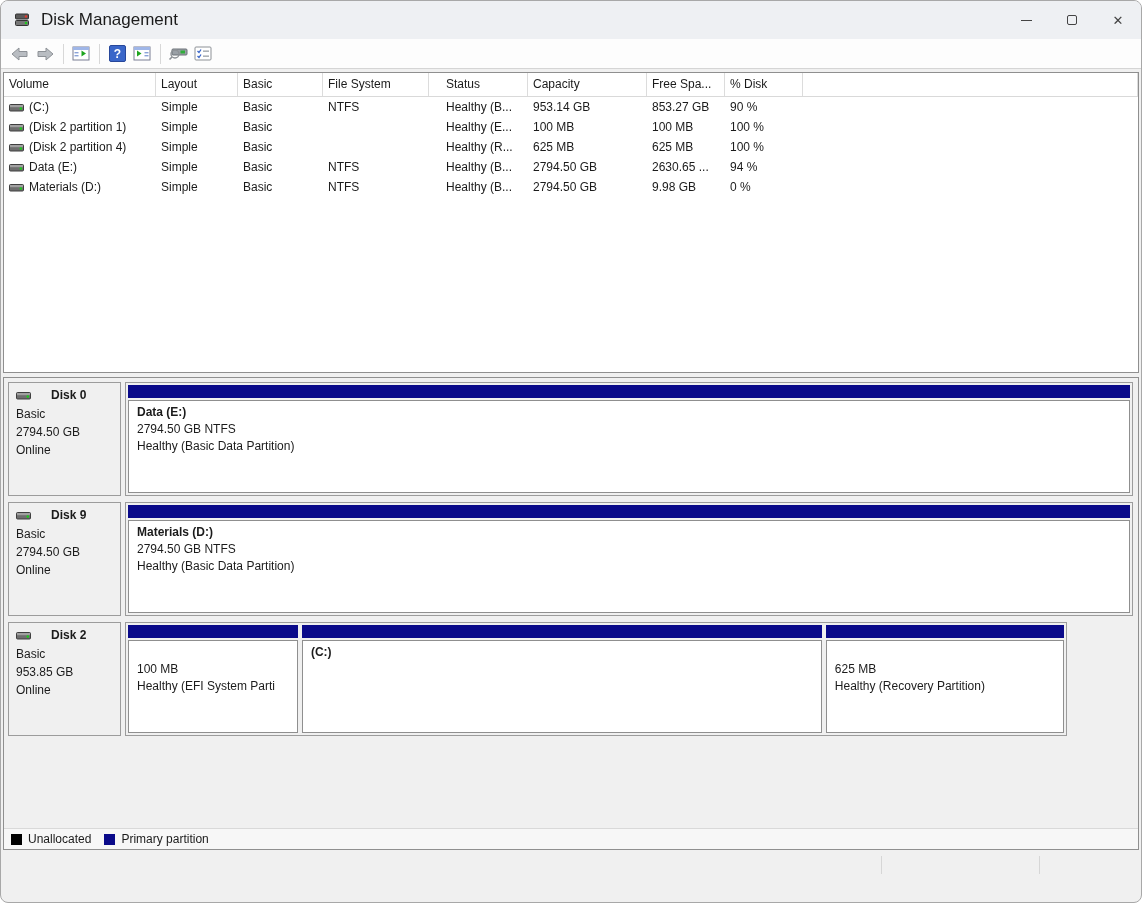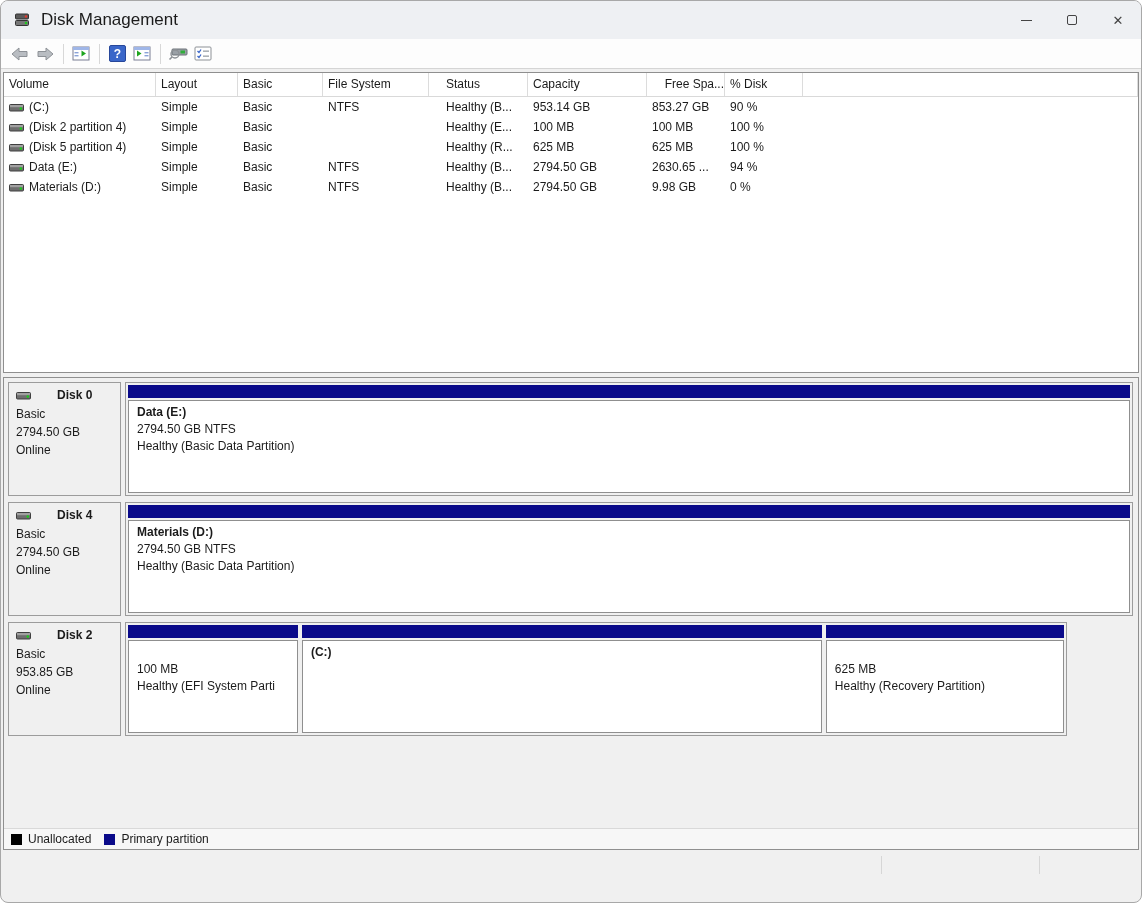--- a/index.html
+++ b/index.html
@@ -28,29 +28,29 @@
   .tool-sep{width:1px;height:20px;background:#d8d8d8;margin:0 5px;}
   
   .content{padding:3px 2px 0 2px;}
   .volume-pane{height:301px;background:#fff;border:1px solid #8f8f8f;overflow:hidden;}
   .vhead{display:flex;height:24px;border-bottom:1px solid #d9d9d9;}
   .vhead-cell{padding:4px 0 0 5px;border-right:1px solid #dcdcdc;white-space:nowrap;overflow:hidden;}
   .vhead-fill{flex:1;}
   .vrow{display:flex;height:20px;align-items:center;}
   .vcell{padding-left:5px;white-space:nowrap;overflow:hidden;display:flex;align-items:center;}
   .vcol-0{width:152px;}.vcol-1{width:82px;}.vcol-2{width:85px;}.vcol-3{width:106px;}
-  .vcol-4{width:87px;margin-left:12px;}.vcol-5{width:119px;}.vcol-6{width:78px;text-align:right;}.vcol-7{width:78px;}
+  .vcol-4{width:87px;margin-left:12px;}.vcol-5{width:119px;}.vcol-6{width:78px;}.vcol-7{width:78px;}
   .drive-ic{width:15px;height:9px;margin-right:5px;flex:0 0 auto;}
   .splitter{height:4px;}
   
   .graphic-pane{height:473px;border:1px solid #8f8f8f;background:#f0f0f0;display:flex;flex-direction:column;overflow:hidden;}
   .disks{flex:1;padding:4px 5px 0 4px;overflow:hidden;}
   .disk-row{display:flex;height:114px;margin-bottom:6px;}
   .disk-info{width:113px;flex:0 0 113px;border:1px solid #9c9c9c;background:#f0f0f0;padding:5px 4px 0 7px;}
-  .disk-name{display:flex;align-items:center;gap:21px;font-weight:bold;margin-bottom:3px;}
+  .disk-name{display:flex;align-items:center;gap:15px;font-weight:bold;margin-bottom:3px;}
   .disk-meta div{line-height:18px;white-space:nowrap;}
   .band-area{flex:1;margin-left:4px;}
   .band{height:100%;border:1px solid #9c9c9c;background:#f0f0f0;display:flex;gap:4px;padding:2px;}
   .seg{display:flex;flex-direction:column;min-width:0;}
   .seg-bar{height:13px;flex:0 0 13px;}
   .seg-box{flex:1;margin-top:2px;border:1px solid #8f8f8f;background:#fff;padding:3px 8px;overflow:hidden;white-space:nowrap;}
   .seg-box div{line-height:17px;height:17px;}
   .seg-name{font-weight:bold;}
   
   .legend{height:21px;flex:0 0 21px;border-top:1px solid #d9d9d9;background:#f7f7f7;display:flex;align-items:center;padding-left:7px;}
@@ -192,21 +192,21 @@
               <span>90 %</span>
             </div>
   </div>
           <div class="vrow">
     <div class="vcell vcol-0">
       <svg class="drive-ic" viewBox="0 0 15 9">
         <rect x="0.5" y="1.5" width="14" height="6.5" rx="1" fill="#6e6e6e" stroke="#3f3f3f" stroke-width="1"></rect>
         <rect x="1" y="2" width="13" height="2.2" fill="#a0a0a0"></rect>
         <circle cx="11.8" cy="5.6" r="1.3" fill="#1ec81e"></circle>
       </svg>
-      <span>(Disk 2 partition 4)</span>
+      <span>(Disk 2 partition 1)</span>
     </div>
     <div class="vcell vcol-1">
               <span>Simple</span>
             </div>
     <div class="vcell vcol-2">
               <span>Basic</span>
             </div>
     <div class="vcell vcol-3">
               <span></span>
             </div>
@@ -223,21 +223,21 @@
               <span>100 %</span>
             </div>
   </div>
           <div class="vrow">
     <div class="vcell vcol-0">
       <svg class="drive-ic" viewBox="0 0 15 9">
         <rect x="0.5" y="1.5" width="14" height="6.5" rx="1" fill="#6e6e6e" stroke="#3f3f3f" stroke-width="1"></rect>
         <rect x="1" y="2" width="13" height="2.2" fill="#a0a0a0"></rect>
         <circle cx="11.8" cy="5.6" r="1.3" fill="#1ec81e"></circle>
       </svg>
-      <span>(Disk 5 partition 4)</span>
+      <span>(Disk 2 partition 4)</span>
     </div>
     <div class="vcell vcol-1">
               <span>Simple</span>
             </div>
     <div class="vcell vcol-2">
               <span>Basic</span>
             </div>
     <div class="vcell vcol-3">
               <span></span>
             </div>
@@ -353,21 +353,21 @@
     </div>
   </div>
           <div class="disk-row">
     <div class="disk-info">
       <div class="disk-name">
         <svg class="drive-ic" viewBox="0 0 15 9">
           <rect x="0.5" y="1.5" width="14" height="6.5" rx="1" fill="#6e6e6e" stroke="#3f3f3f" stroke-width="1"></rect>
           <rect x="1" y="2" width="13" height="2.2" fill="#a0a0a0"></rect>
           <circle cx="11.8" cy="5.6" r="1.3" fill="#1ec81e"></circle>
         </svg>
-        <span>Disk 4</span>
+        <span>Disk 9</span>
       </div>
       <div class="disk-meta">
         <div>Basic</div>
         <div>2794.50 GB</div>
         <div>Online</div>
       </div>
     </div>
     <div class="band-area">
       <div class="band" style="width: 100%;">
                 <div class="seg" style="flex: 100 1 0px;">

